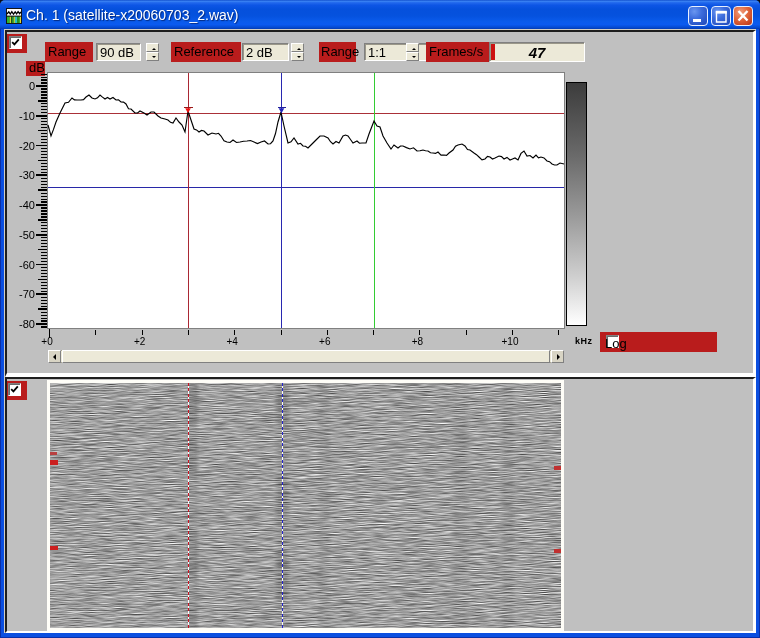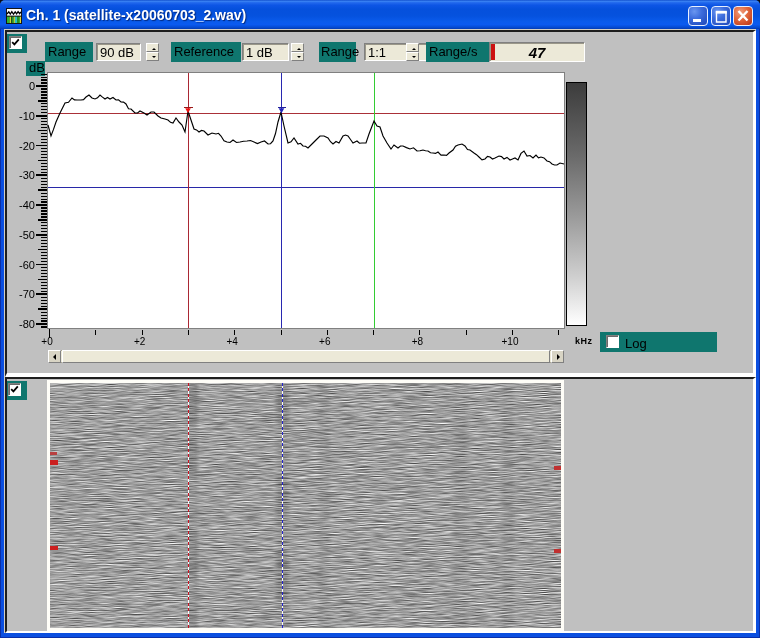--- a/index.html
+++ b/index.html
@@ -4,35 +4,35 @@
 <style>
 html,body{margin:0;padding:0;}
 body{width:760px;height:638px;position:relative;overflow:hidden;
  font-family:"Liberation Sans",sans-serif;background:#0a0c16;}
 *{box-sizing:border-box;}
 .abs{position:absolute;}
 
 #frame{left:0;top:0;width:760px;height:638px;background:#0b4fe0;border-radius:6px 6px 0 0;}
 #titlebar{left:0;top:0;width:760px;height:29px;border-radius:5px 5px 0 0;
  background:linear-gradient(to bottom,#0a47c8 0%,#3c85f3 4%,#2269ed 9%,#0d55e5 18%,#0550dc 32%,#0552de 55%,#0a5bec 75%,#0b5af0 85%,#0549cf 95%,#033ab2 100%);}
-#title{left:26px;top:6.5px;color:#fff;font-weight:bold;font-size:14px;letter-spacing:0px;
+#title{left:26px;top:6.5px;color:#fff;font-weight:normal;font-size:14px;letter-spacing:0px;
  text-shadow:1px 1px 1px rgba(0,20,80,.7);white-space:nowrap;}
 .winbtn{top:6px;width:20px;height:20px;border-radius:4px;border:1px solid #e8f0ff;}
 #btnmin,#btnmax{background:radial-gradient(circle at 30% 25%,#6a96f0 0%,#3c6cdc 40%,#1e47b8 100%);}
 #btnclose{background:radial-gradient(circle at 35% 30%,#f0a080 0%,#e0663c 45%,#b83214 100%);}
 
 .panel{left:5px;width:751px;background:#c0c0c0;
  border-top:2px solid #1e1e1e;border-left:2px solid #1e1e1e;
  border-right:3px solid #fff;border-bottom:2px solid #fff;}
 #panel1{top:30px;height:347px;border-bottom-width:4px;}
 #panel2{top:377px;height:256px;}
 #innerledge{left:4px;top:29px;width:752px;height:604px;background:#d2cfc6;}
 #bottomstrip{left:0;top:633px;width:760px;height:5px;background:#0b4fe0;}
 
-.patch{background:#0f766e;}
+.patch{background:#b91c1c;}
 .lbl{font-size:13px;color:#000;white-space:nowrap;}
 .checkbox{width:13px;height:13px;background:#fff;
  border-top:1px solid #808080;border-left:1px solid #808080;
  border-bottom:1px solid #fff;border-right:1px solid #fff;
  box-shadow:inset 1px 1px 0 #6a6a6a;}
 .edit{background:#ece9d8;
  border-top:1px solid #808080;border-left:1px solid #808080;
  border-bottom:1px solid #fff;border-right:1px solid #fff;
  box-shadow:inset 1px 1px 0 #9a9789;
  font-size:13px;color:#000;padding:1px 0 0 3px;}
@@ -95,40 +95,40 @@
 <div class="abs edit" style="left:96px;top:43px;width:45px;height:18px">90 dB</div>
 <div class="abs spin" style="left:146px;top:43px">
   <div class="abs spinbtn" style="top:0">
       <div class="abs tri-up"></div>
     </div>
   <div class="abs spinbtn" style="top:9px">
       <div class="abs tri-dn"></div>
     </div>
 </div>
 <div class="abs patch lbl" style="left:171px;top:42px;width:70px;height:20px;padding:2px 0 0 3px">Reference</div>
-<div class="abs edit" style="left:242px;top:43px;width:47px;height:18px">1 dB</div>
+<div class="abs edit" style="left:242px;top:43px;width:47px;height:18px">2 dB</div>
 <div class="abs spin" style="left:291px;top:43px">
   <div class="abs spinbtn" style="top:0">
       <div class="abs tri-up"></div>
     </div>
   <div class="abs spinbtn" style="top:9px">
       <div class="abs tri-dn"></div>
     </div>
 </div>
 <div class="abs patch lbl" style="left:319px;top:42px;width:37px;height:20px;padding:2px 0 0 2px">Range</div>
 <div class="abs edit" style="left:364px;top:43px;width:72px;height:18px">1:1</div>
 <div class="abs spin" style="left:406px;top:43px">
   <div class="abs spinbtn" style="top:0">
       <div class="abs tri-up"></div>
     </div>
   <div class="abs spinbtn" style="top:9px">
       <div class="abs tri-dn"></div>
     </div>
 </div>
-<div class="abs patch lbl" style="left:426px;top:42px;width:63px;height:20px;padding:2px 0 0 3px">Range/s</div>
+<div class="abs patch lbl" style="left:426px;top:42px;width:63px;height:20px;padding:2px 0 0 3px">Frames/s</div>
 <div class="abs edit" style="left:489px;top:42px;width:96px;height:20px"></div>
 <div class="abs" style="left:491px;top:44px;width:4px;height:16px;background:#cc1111"></div>
 <div class="abs lbl" style="left:489px;top:44px;width:96px;text-align:center;font-weight:bold;font-style:italic;font-size:15px">47</div>
 
 <div class="abs patch lbl" style="left:26px;top:61px;width:19px;height:15px;padding:0 0 0 3px;line-height:14px">dB</div>
 
 <svg class="abs" style="left:0;top:0" width="760" height="375" viewBox="0 0 760 375">
  <g shape-rendering="crispEdges">
   <rect x="47" y="72" width="518" height="257" fill="#808080"></rect>
   <rect x="48" y="73" width="516" height="255" fill="#ffffff"></rect>
@@ -281,21 +281,21 @@
 <div class="abs" style="left:48px;top:350px;width:516px;height:13px;background:#ece9d8;border:1px solid #a8a494"></div>
 <div class="abs" style="left:48px;top:350px;width:13px;height:13px;background:#d8d4c4;border-top:1px solid #fff;border-left:1px solid #fff;border-bottom:1px solid #808080;border-right:1px solid #808080"></div>
 <div class="abs" style="left:53px;top:353.5px;width:0;height:0;border-top:3px solid transparent;border-bottom:3px solid transparent;border-right:3.5px solid #000"></div>
 <div class="abs" style="left:551px;top:350px;width:13px;height:13px;background:#d8d4c4;border-top:1px solid #fff;border-left:1px solid #fff;border-bottom:1px solid #808080;border-right:1px solid #808080"></div>
 <div class="abs" style="left:557px;top:353.5px;width:0;height:0;border-top:3px solid transparent;border-bottom:3px solid transparent;border-left:3.5px solid #000"></div>
 <div class="abs" style="left:62px;top:350px;width:488px;height:13px;background:#ece9d8;border-top:1px solid #fff;border-left:1px solid #fff;border-bottom:1px solid #808080;border-right:1px solid #808080"></div>
 
 <div class="abs" style="left:575px;top:336px;font-size:9px;font-weight:bold;letter-spacing:0.5px">kHz</div>
 <div class="abs patch" style="left:600px;top:332px;width:117px;height:20px"></div>
 <div class="abs checkbox" style="left:606px;top:335px"></div>
-<div class="abs lbl" style="left:625px;top:336px">Log</div>
+<div class="abs lbl" style="left:605px;top:336px">Log</div>
 
 <div class="abs patch" style="left:7px;top:381px;width:20px;height:19px"></div>
 <div class="abs checkbox" style="left:8px;top:383px"></div>
 <svg class="abs" style="left:9px;top:384px" width="11" height="11" viewBox="0 0 11 11">
     <path d="M2.2 5.2 L4.4 7.4 L8.8 2.4" stroke="#000" stroke-width="1.8" fill="none"></path>
   </svg>
 
 <div class="abs" id="specframe" style="left:47px;top:380px;width:517px;height:251px;background:#fffef8"></div>
 <div class="abs" id="spec" style="left:50px;top:383px;width:511px;height:245px;overflow:hidden;background:#999">
   <svg width="511" height="245">

